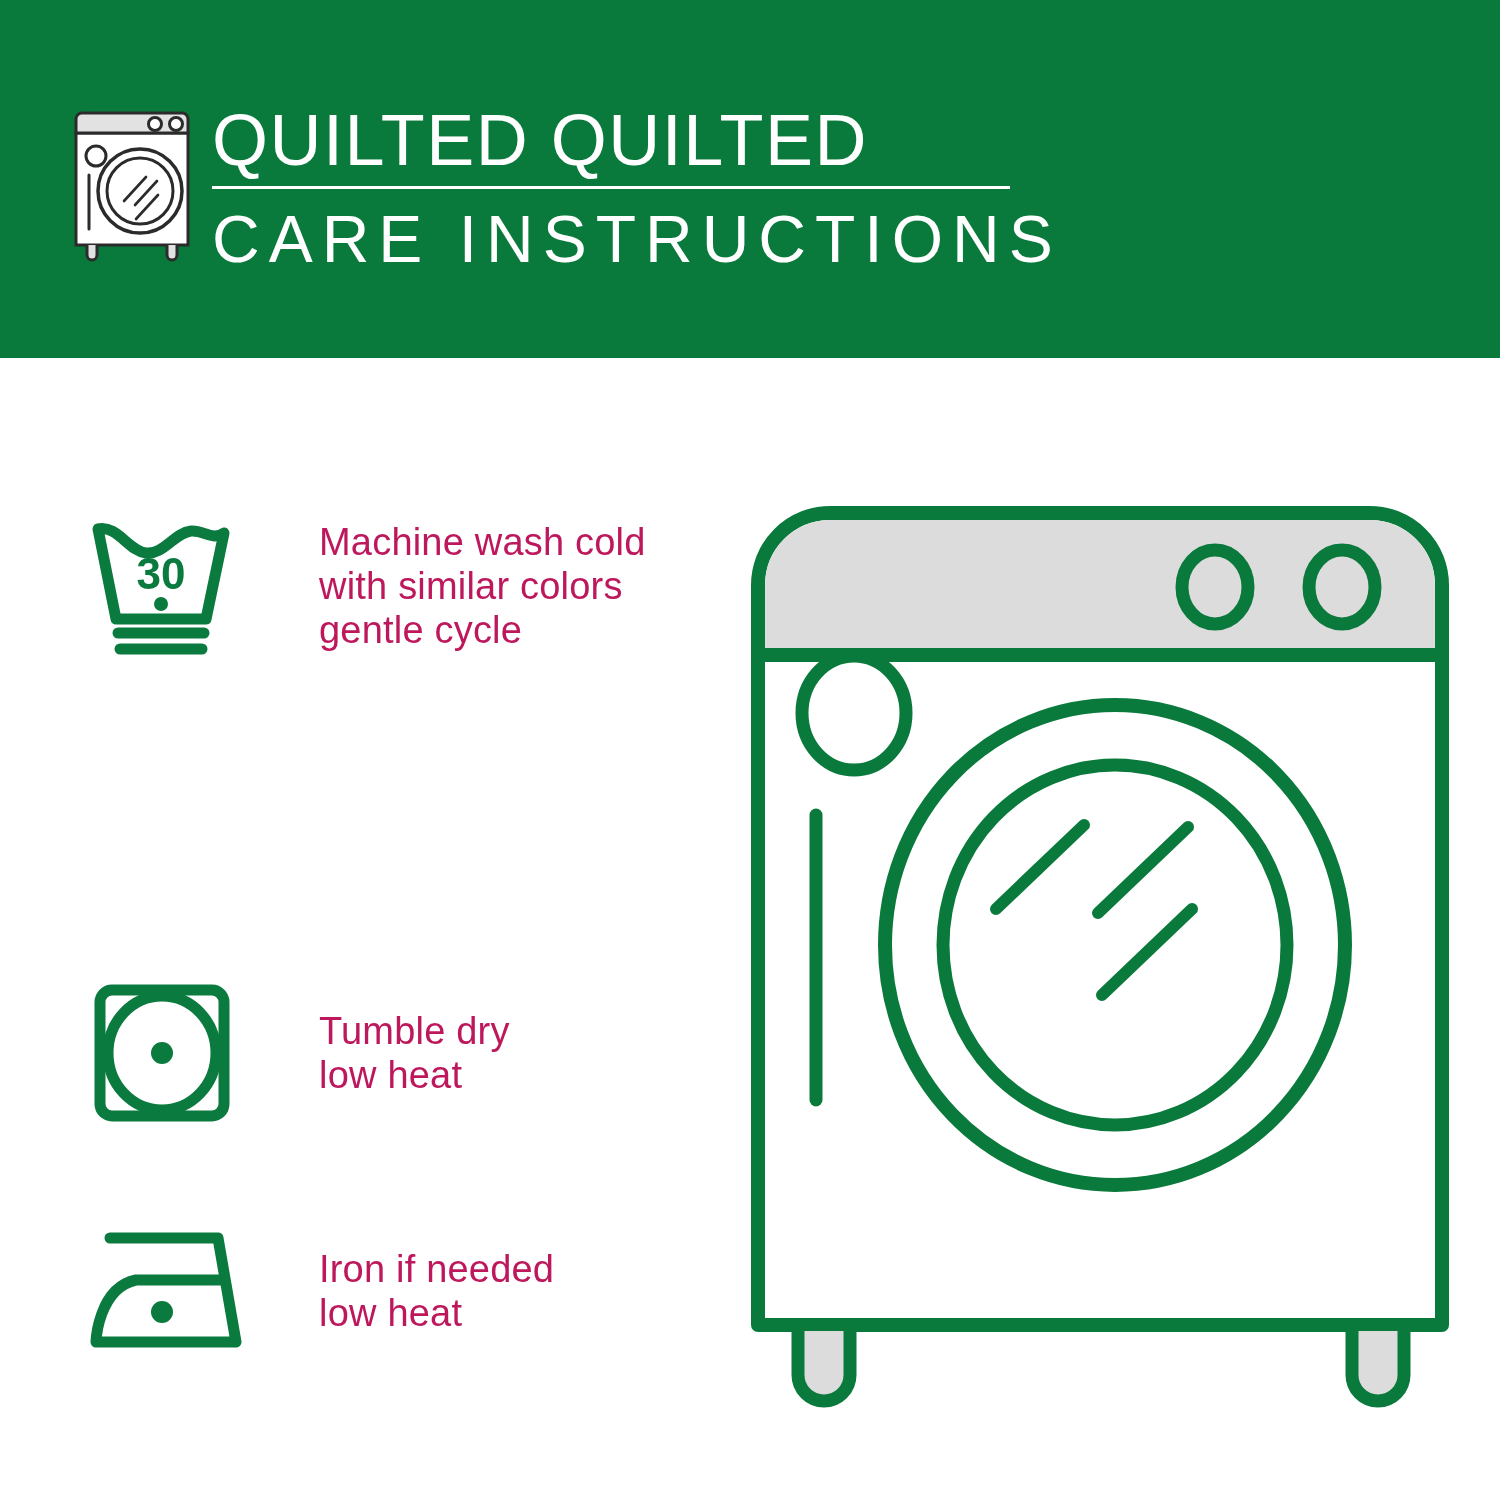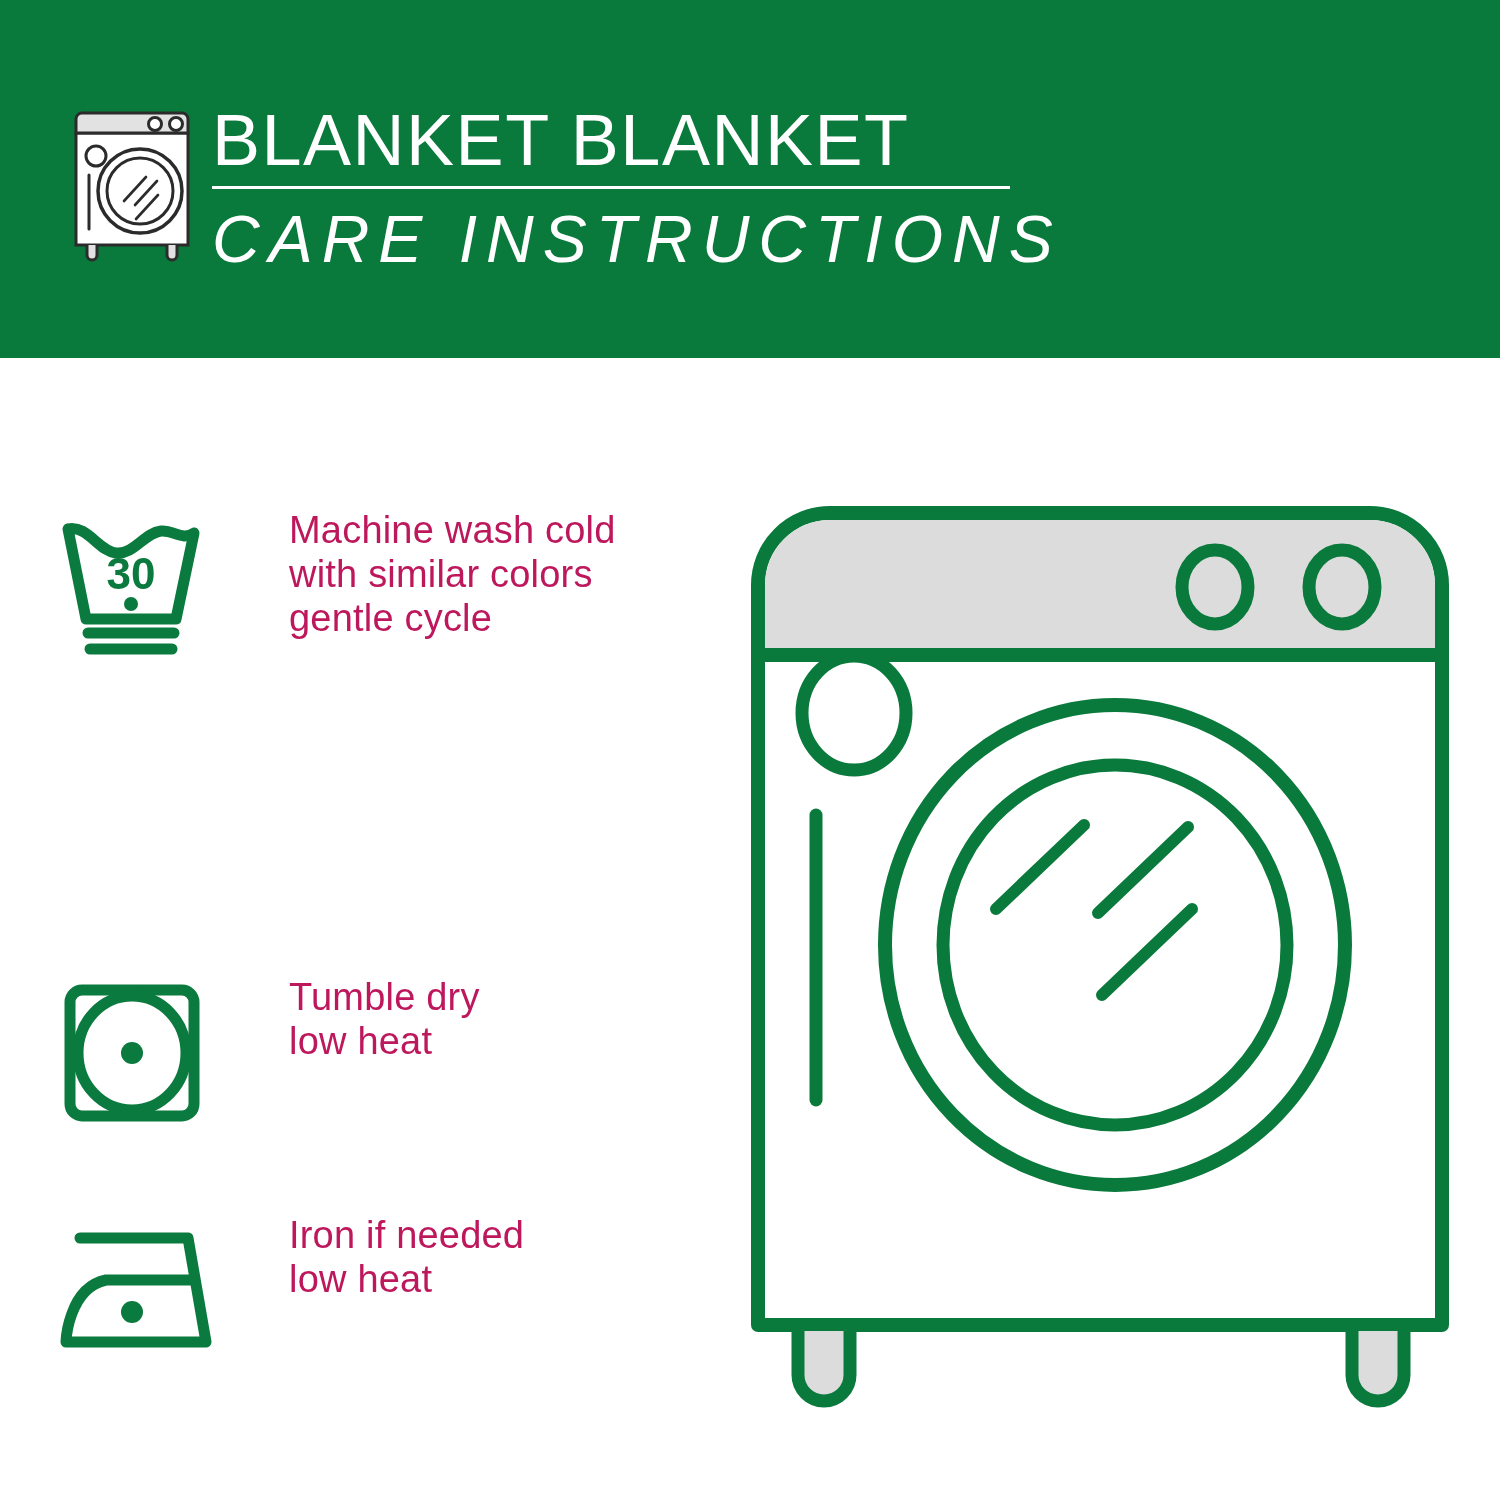--- a/index.html
+++ b/index.html
@@ -57,36 +57,36 @@
   }
   .title-sub {
     margin-top: 12px;
     font-family: "Liberation Sans", sans-serif;
     font-size: 66px;
     line-height: 76px;
     font-weight: 400;
     color: #ffffff;
     letter-spacing: 9px;
     white-space: nowrap;
-    font-style: italic;
   }
 
   
   .care-list {
     position: absolute;
     left: 0;
     top: 358px;
     width: 720px;
     height: 1142px;
   }
   .care-row {
     position: absolute;
-    left: 56px;
+    left: 86px;
     width: 640px;
     display: flex;
+    align-items: center;
   }
   .care-row-0 { top: 150px; }
   .care-row-1 { top: 382px; }
   .care-row-2 { top: 617px; }
   .care-row-3 { top: 855px; }
 
   .care-symbol {
     width: 175px;
     height: 155px;
     flex: 0 0 175px;
@@ -139,21 +139,21 @@
         <line x1="62" y1="96" x2="84" y2="72" stroke="#2b2b2b" stroke-width="2.6" stroke-linecap="round"></line>
         <line x1="73" y1="100" x2="95" y2="76" stroke="#2b2b2b" stroke-width="2.6" stroke-linecap="round"></line>
         <line x1="74" y1="114" x2="96" y2="90" stroke="#2b2b2b" stroke-width="2.6" stroke-linecap="round"></line>
 
         <path d="M25 140 v10 a5 5 0 0 0 10 0 v-10" fill="#e2e2e2" stroke="#2b2b2b" stroke-width="3"></path>
         <path d="M105 140 v10 a5 5 0 0 0 10 0 v-10" fill="#e2e2e2" stroke="#2b2b2b" stroke-width="3"></path>
       </svg>
     </div>
 
     <div class="header-text">
-      <div class="title-main">BLANKET BLANKET</div>
+      <div class="title-main">QUILTED QUILTED</div>
       <div class="title-rule"></div>
       <div class="title-sub">CARE INSTRUCTIONS</div>
     </div>
 
   </div>
 
   <div class="care-list">
 
     <div class="care-row care-row-0">
       <div class="care-symbol">

